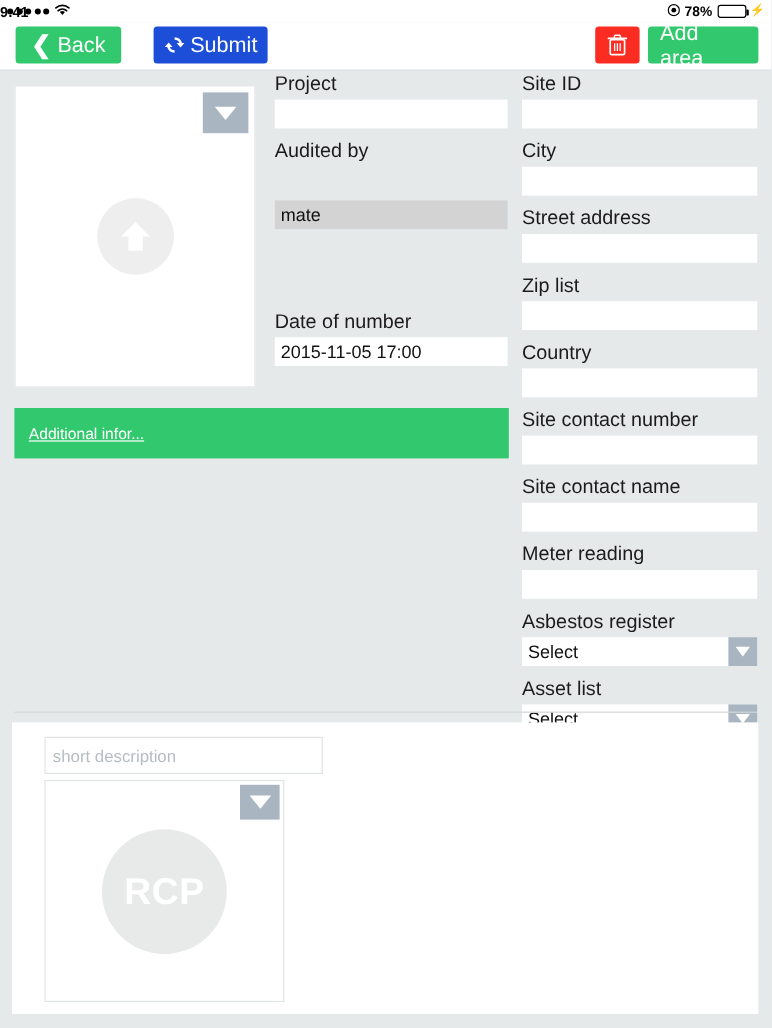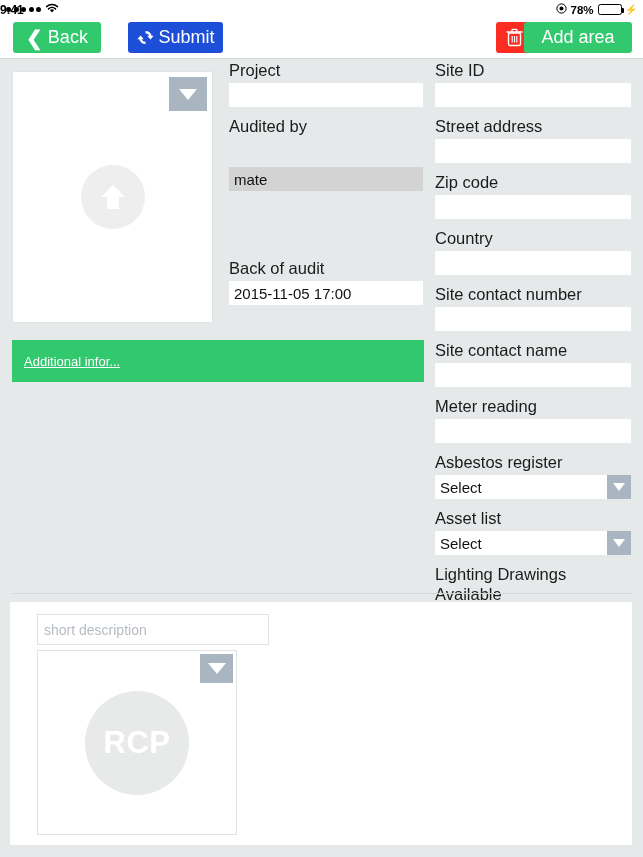--- a/index.html
+++ b/index.html
@@ -107,21 +107,21 @@
     align-items: center;
     justify-content: center;
     gap: 3px;
     cursor: pointer;
     padding: 0 10px;
     box-sizing: border-box;
   }
   #back-button { left: 13px; width: 88px; background: #32c96e; }
   #submit-button { left: 128px; width: 95px; background: #1d4ed8; }
   #delete-button { left: 496px; width: 37px; background: #fb2c22; }
-  #add-area-button { right: 11px; width: 108px; background: #32c96e; }
+  #add-area-button { right: 11px; width: 92px; background: #32c96e; }
 
   .chev {
     font-size: 20px;
     line-height: 1;
     margin-right: 2px;
     font-weight: bold;
   }
 
   
   #form-area {
@@ -396,36 +396,40 @@
     <div class="field">
       <div class="field-label">Project</div>
       <div class="field-input"></div>
     </div>
     <div class="field">
       <div class="field-label">Audited by</div>
       <div class="field-input disabled">mate</div>
     </div>
     <div class="spacer-block"></div>
     <div class="field">
-      <div class="field-label">Back of audit</div>
+      <div class="field-label">Date of number</div>
       <div class="field-input">2015-11-05 17:00</div>
     </div>
   </div>
 
   <div class="col-right">
     <div class="field">
       <div class="field-label">Site ID</div>
       <div class="field-input"></div>
     </div>
     <div class="field">
+      <div class="field-label">City</div>
+      <div class="field-input"></div>
+    </div>
+    <div class="field">
       <div class="field-label">Street address</div>
       <div class="field-input"></div>
     </div>
     <div class="field">
-      <div class="field-label">Zip code</div>
+      <div class="field-label">Zip list</div>
       <div class="field-input"></div>
     </div>
     <div class="field">
       <div class="field-label">Country</div>
       <div class="field-input"></div>
     </div>
     <div class="field">
       <div class="field-label">Site contact number</div>
       <div class="field-input"></div>
     </div>

